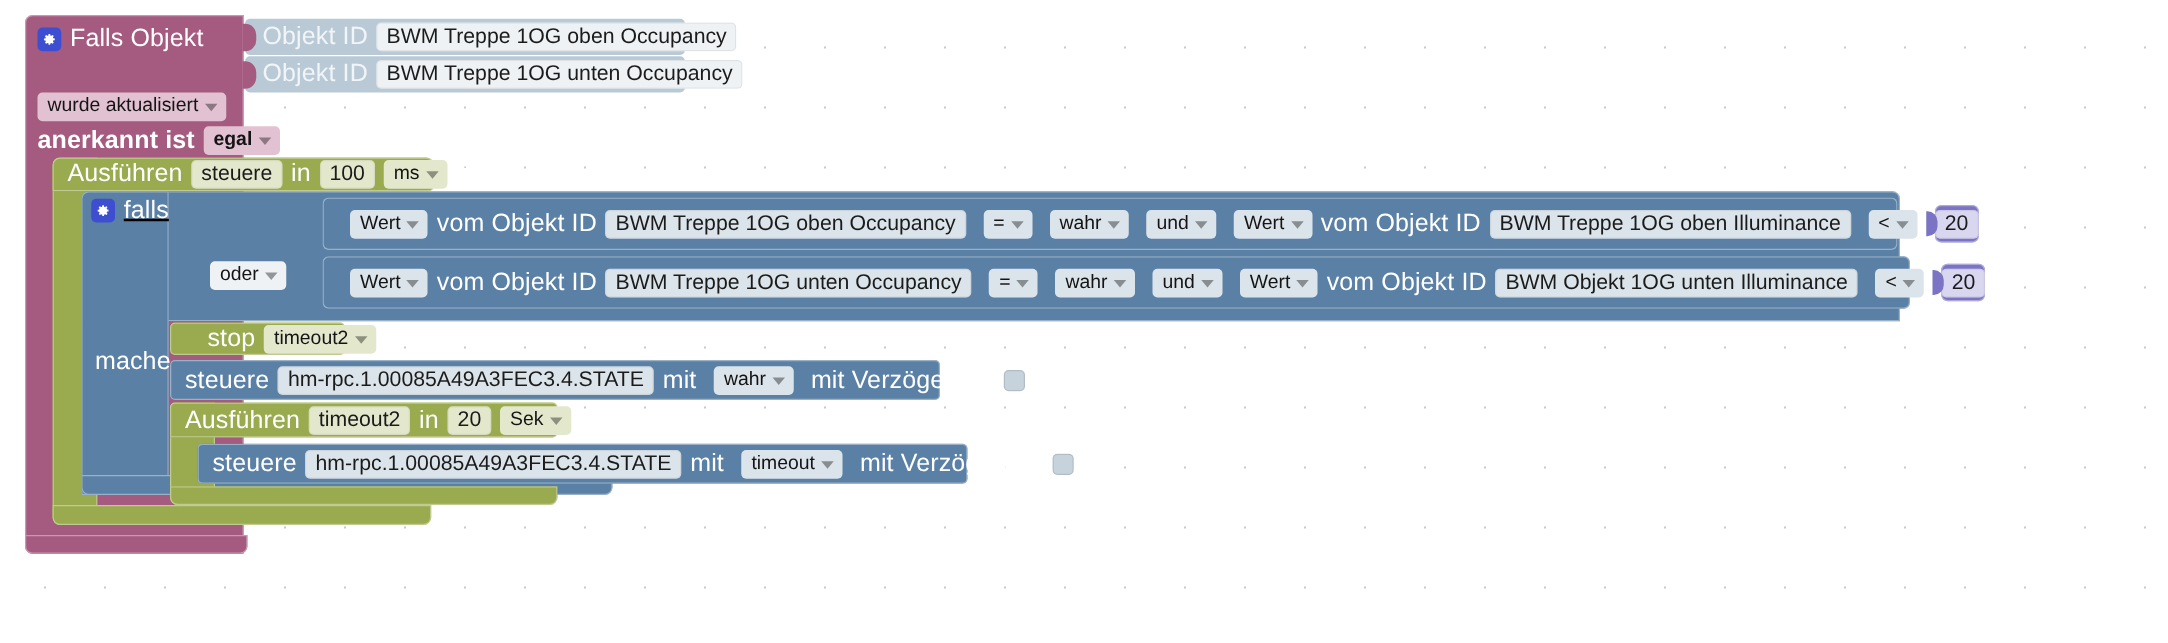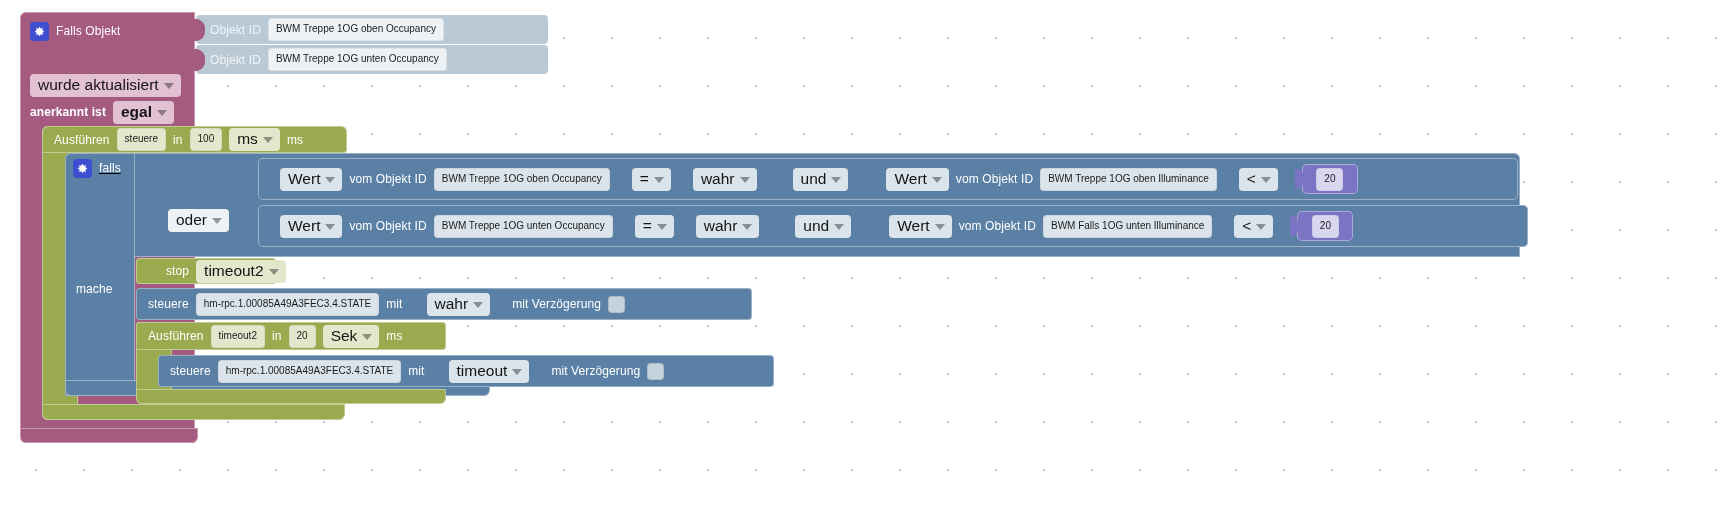--- a/index.html
+++ b/index.html
@@ -41,30 +41,30 @@
   .row {
     display: flex;
     align-items: center;
     height: 100%;
     gap: 7px;
     white-space: nowrap;
   }
 
   .lbl {
     color: #ffffff;
-    font-size: 12px;
+    font-size: 20px;
     letter-spacing: .1px;
   }
   .lbl.muted { color: #f1f5f8; }
 
   
   .field {
     background: #dbe4ea;
     color: #1b1b1b;
-    font-size: 10px;
+    font-size: 17px;
     border-radius: 4px;
     padding: 2px 8px 3px 8px;
     line-height: 18px;
     box-shadow: inset 0 0 0 1px rgba(0,0,0,.06);
   }
   .field.green  { background: #e3e8cd; }
   .field.light  { background: #eef2f5; }
   .field.purple { background: #d9d6f0; }
 
   
@@ -288,21 +288,21 @@
       <span class="dd">
         <span>und</span>
         <i class="arrow"></i>
       </span>
       <span style="width:24px"></span>
       <span class="dd">
         <span>Wert</span>
         <i class="arrow"></i>
       </span>
       <span class="lbl">vom Objekt ID</span>
-      <span class="field">BWM Falls 1OG unten Illuminance</span>
+      <span class="field">BWM Objekt 1OG unten Illuminance</span>
       <span style="width:8px"></span>
       <span class="dd">
         <span>&lt;</span>
         <i class="arrow"></i>
       </span>
       <span style="width:10px"></span>
       <span class="block c-num stroke" style="position:relative; display:inline-flex; align-items:center; justify-content:center; width:56px; height:30px; border-radius:5px;">
         <span class="plug c-num" style="left:-7px;"></span>
         <span class="field purple">20</span>
       </span>

